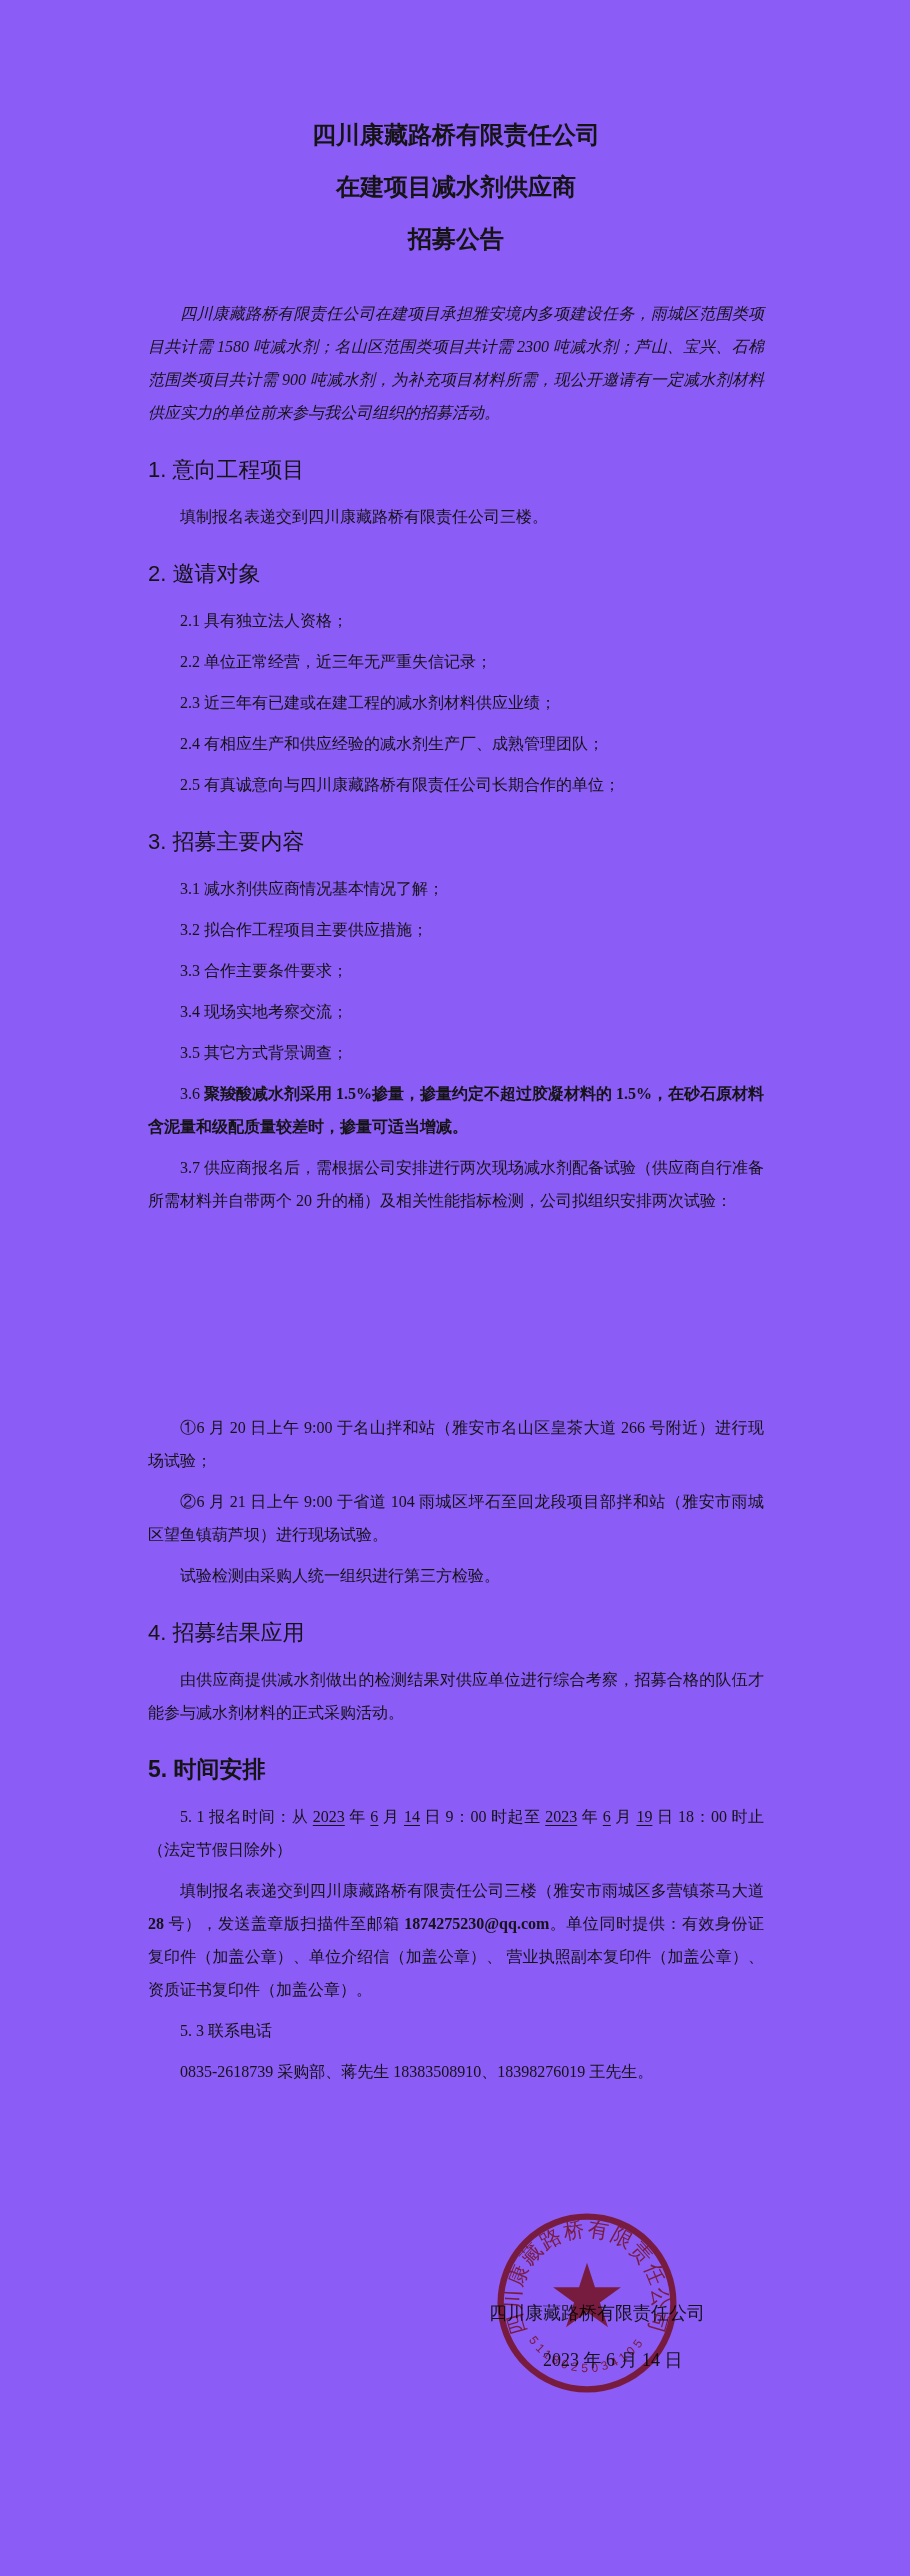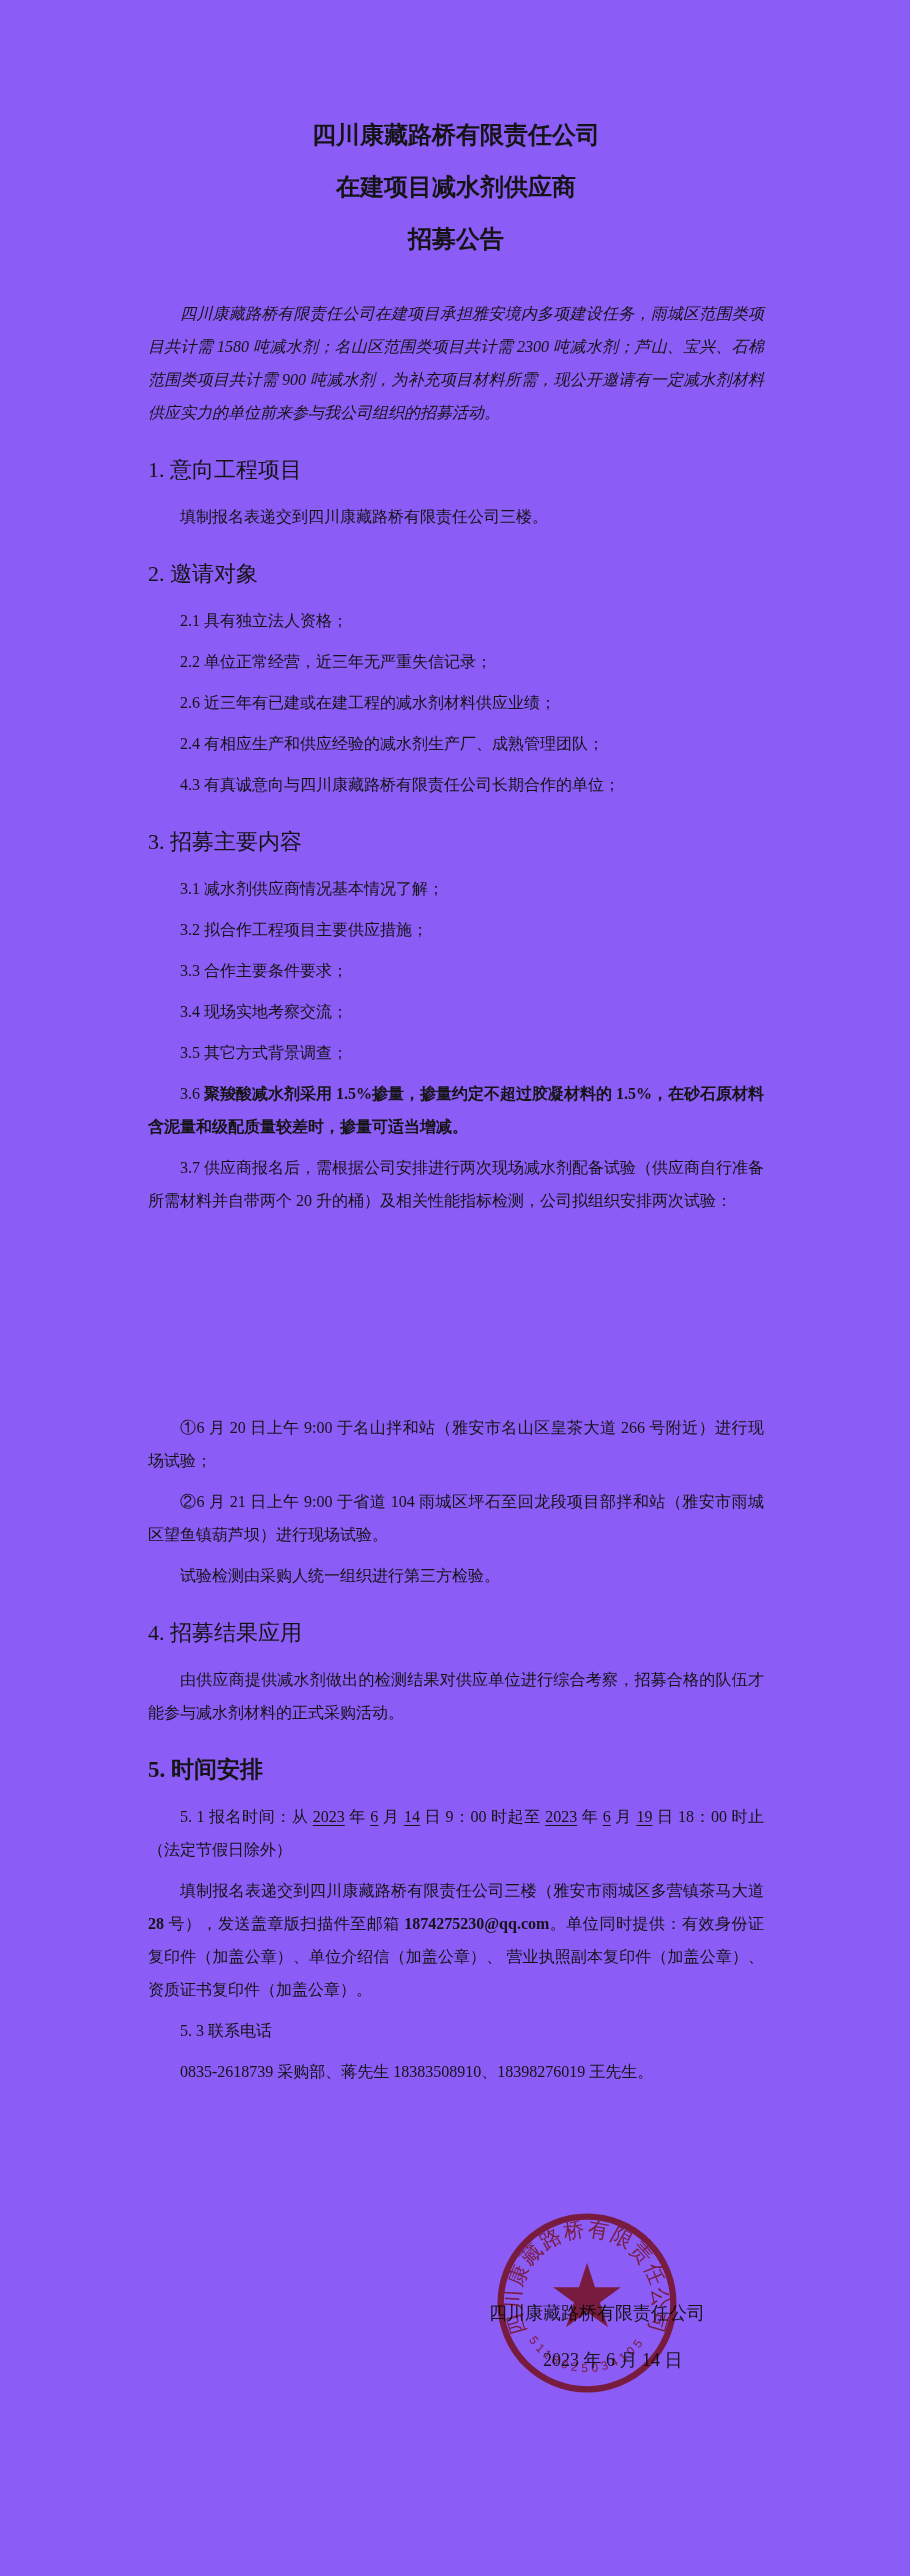--- a/index.html
+++ b/index.html
@@ -29,21 +29,21 @@
   .title-block{margin-top:109px;}
   .intro{
     margin:32px 0 0 0;
     font-size:16px;
     line-height:33px;
     text-align:justify;
     text-indent:2em;
     font-style:italic;
   }
   .heading{
-    font-family:Liberation Serif, serif;
+    font-family:Liberation Sans, sans-serif;
     font-size:22px;
     font-weight:normal;
     line-height:29px;
     margin:26px 0 16px 0;
   }
   .heading.hbold{
     font-weight:bold;
     font-size:23px;
   }
   .para,.item{
@@ -102,23 +102,23 @@
     </div>
 
     <p class="intro">四川康藏路桥有限责任公司在建项目承担雅安境内多项建设任务，雨城区范围类项目共计需 1580 吨减水剂；名山区范围类项目共计需 2300 吨减水剂；芦山、宝兴、石棉范围类项目共计需 900 吨减水剂，为补充项目材料所需，现公开邀请有一定减水剂材料供应实力的单位前来参与我公司组织的招募活动。</p>
 
     <h2 class="heading">1. 意向工程项目</h2>
     <p class="para">填制报名表递交到四川康藏路桥有限责任公司三楼。</p>
 
     <h2 class="heading">2. 邀请对象</h2>
     <p class="item">2.1 具有独立法人资格；</p>
     <p class="item">2.2 单位正常经营，近三年无严重失信记录；</p>
-    <p class="item">2.6 近三年有已建或在建工程的减水剂材料供应业绩；</p>
+    <p class="item">2.3 近三年有已建或在建工程的减水剂材料供应业绩；</p>
     <p class="item">2.4 有相应生产和供应经验的减水剂生产厂、成熟管理团队；</p>
-    <p class="item">4.3 有真诚意向与四川康藏路桥有限责任公司长期合作的单位；</p>
+    <p class="item">2.5 有真诚意向与四川康藏路桥有限责任公司长期合作的单位；</p>
 
     <h2 class="heading">3. 招募主要内容</h2>
     <p class="item">3.1 减水剂供应商情况基本情况了解；</p>
     <p class="item">3.2 拟合作工程项目主要供应措施；</p>
     <p class="item">3.3 合作主要条件要求；</p>
     <p class="item">3.4 现场实地考察交流；</p>
     <p class="item">3.5 其它方式背景调查；</p>
     <p class="item"><span>3.6 </span><span class="bold">聚羧酸减水剂采用 1.5%掺量，掺量约定不超过胶凝材料的 1.5%，在砂石原材料含泥量和级配质量较差时，掺量可适当增减。</span></p>
     <p class="item">3.7 供应商报名后，需根据公司安排进行两次现场减水剂配备试验（供应商自行准备所需材料并自带两个 20 升的桶）及相关性能指标检测，公司拟组织安排两次试验：</p>
 

